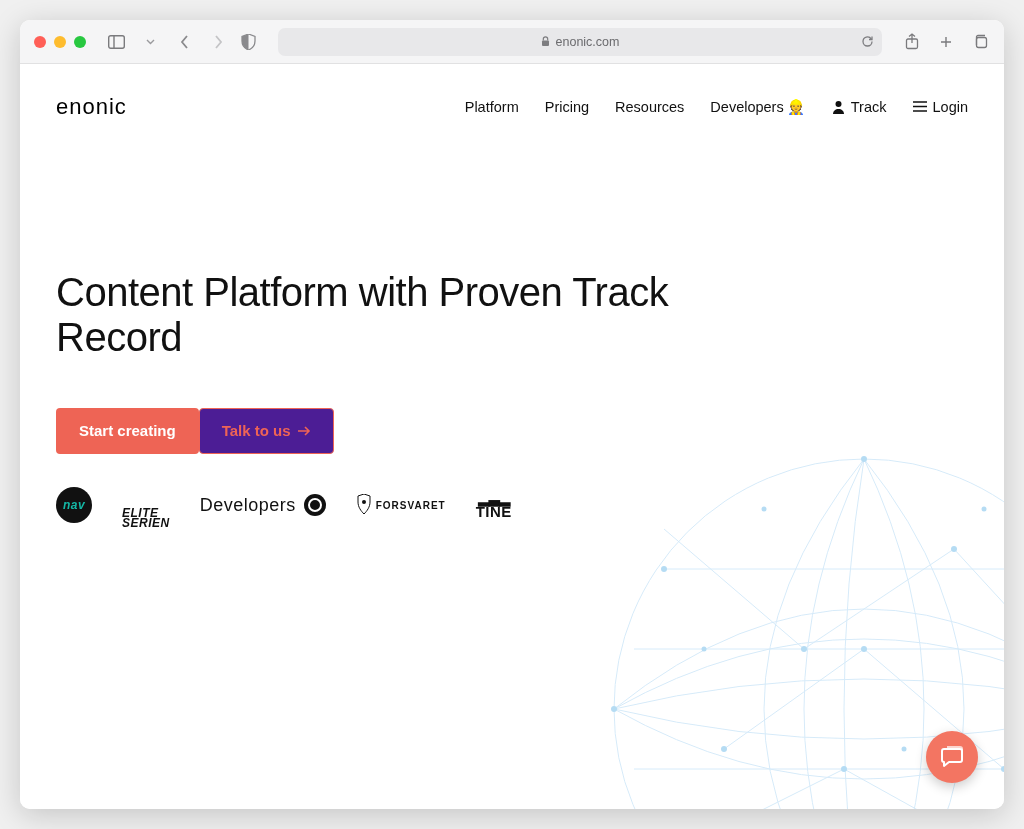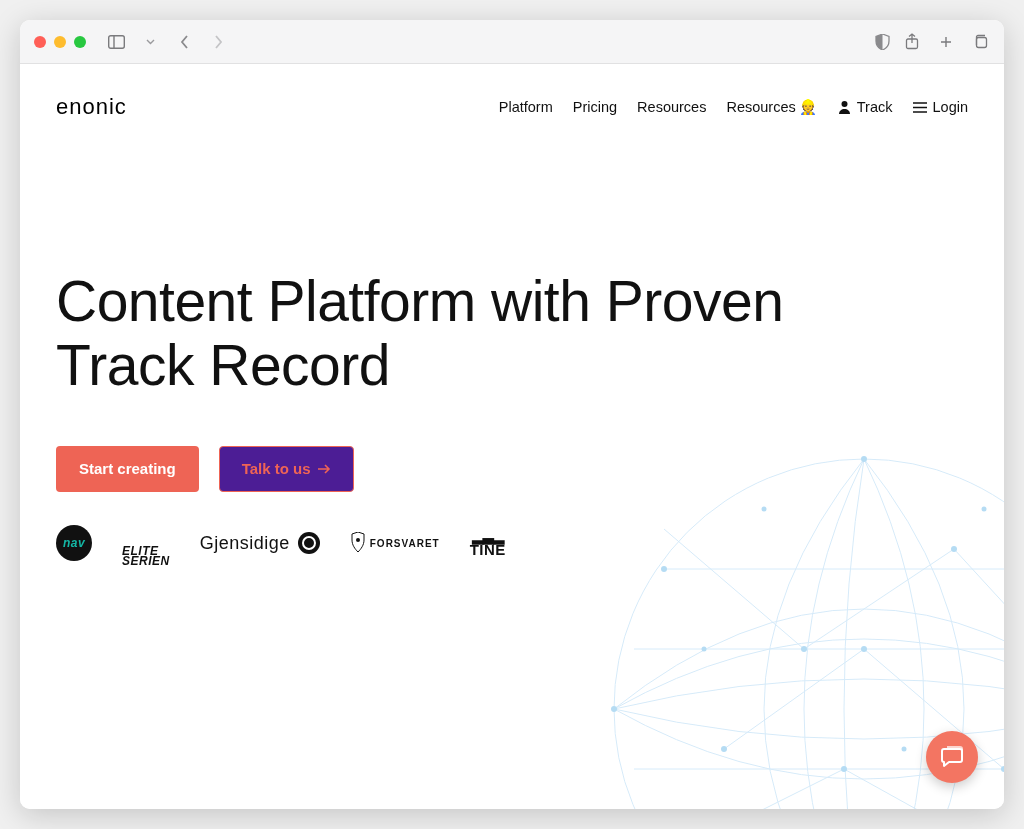--- a/index.html
+++ b/index.html
@@ -66,43 +66,42 @@
     padding: 30px 36px 0 36px;
   }
   .logo{
     font-size:22px;
     letter-spacing:1px;
     color:#000000;
     font-weight:400;
   }
   .nav{
     display:flex;
-    align-items:center;
-    gap:20px;
+    align-items:flex-start;
+    gap:26px;
     font-size:14.5px;
     color:#111;
   }
   .nav a{ text-decoration:none; color:#111; display:flex; align-items:center; gap:6px; cursor:pointer;}
   .nav .icon{display:inline-flex;}
   
   .hero{
     padding: 150px 36px 0 36px;
     max-width: 820px;
   }
   .hero h1{
-    font-size:57px;
+    font-size:40px;
     line-height:1.12;
     font-weight:500;
     color:#111;
     letter-spacing:-0.5px;
   }
   .cta-row{
     margin-top:48px;
     display:flex;
-    gap:20px;
   }
   .btn{
     height:46px;
     padding:0 22px;
     border-radius:4px;
     font-size:15px;
     font-weight:600;
     display:flex;
     align-items:center;
     gap:6px;
@@ -192,20 +191,35 @@
       </div>
     </div>
 
     <div class="tb-btn" style="margin-left:auto">
       <svg width="15" height="16" viewBox="0 0 15 16" fill="#8a8a8d">
           <path d="M7.5 0L1 2.5V7c0 4 2.7 7.5 6.5 9 3.8-1.5 6.5-5 6.5-9V2.5L7.5 0z" fill="none" stroke="#8a8a8d" stroke-width="1.3"></path>
           <path d="M7.5 0L1 2.5V7c0 4 2.7 7.5 6.5 9V0z"></path>
         </svg>
     </div>
 
+    <div class="addr">
+      <span class="lock">
+        <svg width="9" height="11" viewBox="0 0 9 11" fill="#7d7d80">
+            <rect x="1" y="4.5" width="7" height="5.5" rx="1"></rect>
+            <path d="M2.3 4.5V3a2.2 2.2 0 014.4 0v1.5" fill="none" stroke="#7d7d80" stroke-width="1.2"></path>
+          </svg>
+      </span>
+      <span>enonic.com</span>
+      <span class="refresh">
+        <svg width="13" height="13" viewBox="0 0 13 13" fill="none" stroke="#7d7d80" stroke-width="1.3">
+            <path d="M11 6.5A4.5 4.5 0 112 6.5a4.5 4.5 0 018.3-2.4"></path>
+            <path d="M11 1.5v3h-3"></path>
+          </svg>
+      </span>
+    </div>
 
     <div class="tb-group">
       <div class="tb-btn">
         <svg width="14" height="17" viewBox="0 0 14 17" fill="none" stroke="#7a7a7d" stroke-width="1.3">
             <path d="M7 1v9M4 3.5L7 1l3 2.5"></path>
             <rect x="1.5" y="6" width="11" height="9.5" rx="1.5"></rect>
           </svg>
       </div>
       <div class="tb-btn">
         <svg width="14" height="14" viewBox="0 0 14 14" fill="none" stroke="#7a7a7d" stroke-width="1.4">
@@ -222,21 +236,21 @@
   </div>
 
   <div class="content">
 
     <div class="site-header">
       <div class="logo" style="font-family: Arial, sans-serif; font-weight:300;">enonic</div>
       <nav class="nav">
         <a>Platform</a>
         <a>Pricing</a>
         <a>Resources</a>
-        <a>Resources 👷</a>
+        <a>Developers 👷</a>
         <a>
           <span class="icon">
             <svg width="13" height="14" viewBox="0 0 13 14" fill="#111">
                 <circle cx="6.5" cy="4" r="3"></circle>
                 <path d="M1 14c0-3 2.5-5 5.5-5s5.5 2 5.5 5H1z"></path>
               </svg>
           </span>
           <span>Track</span>
         </a>
         <a>
@@ -266,21 +280,21 @@
         </button>
       </div>
 
       <div class="logos">
         <div class="client-logo nav-logo">nav</div>
         <div class="client-logo elite">
           <span style="white-space:pre; font-weight:800;">ELITE
 SERIEN</span>
         </div>
         <div class="client-logo gjen">
-          <span>Gjensidige</span>
+          <span>Developers</span>
           <span class="circ"></span>
         </div>
         <div class="client-logo fors">
           <span>
             <svg width="16" height="20" viewBox="0 0 16 20" fill="#111">
                 <path d="M8 0l6 2v6c0 5-3 9-6 12-3-3-6-7-6-12V2l6-2z" fill="none" stroke="#111" stroke-width="1"></path>
                 <circle cx="8" cy="8" r="2"></circle>
               </svg>
           </span>
           <span>FORSVARET</span>

